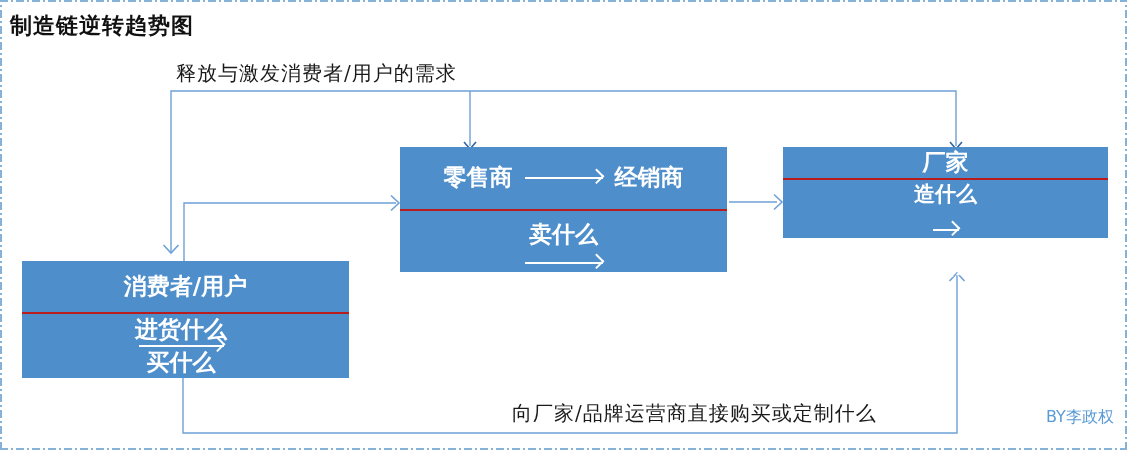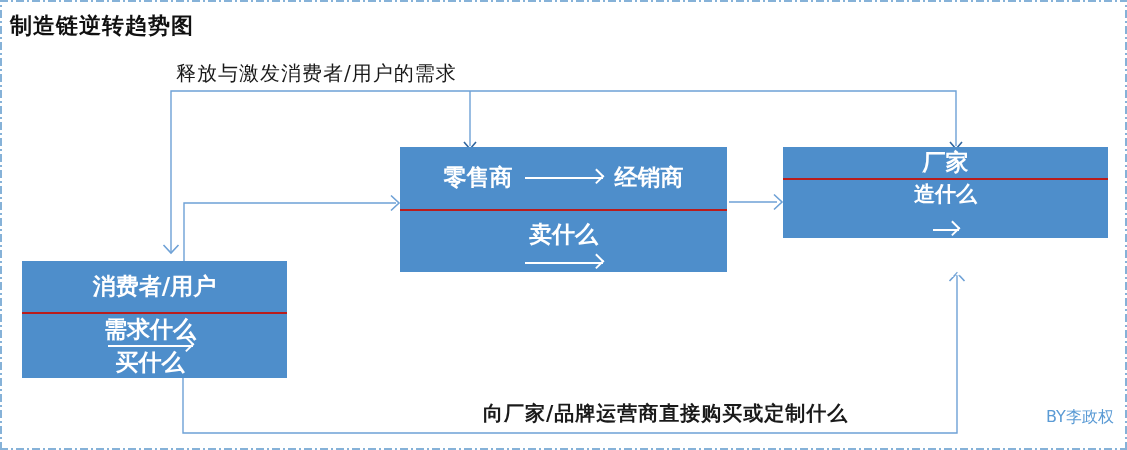--- a/index.html
+++ b/index.html
@@ -48,21 +48,21 @@
   }
   .flow-label {
     position: absolute;
     font-family: "DejaVu Serif", "Liberation Serif", serif;
     font-size: 20px;
     color: #1a1a1a;
     letter-spacing: 1px;
     white-space: nowrap;
   }
   .flow-label.top  { left: 176px; top: 60px; }
-  .flow-label.bottom { left: 483px; top: 400px; font-weight: bold; }
+  .flow-label.bottom { left: 512px; top: 400px; }
   .byline {
     position: absolute;
     left: 1046px;
     top: 407px;
     font-size: 16px;
     color: var(--byline);
     white-space: nowrap;
   }
   svg.connectors {
     position: absolute;
@@ -81,21 +81,21 @@
   }
   .box .row {
     flex: 1;
     display: flex;
     align-items: center;
     justify-content: center;
     font-size: 23px;
     white-space: nowrap;
   }
   .box .row + .row { border-top: 2px solid #b91c1c; flex-direction: column; }
-  .box-consumer { left: 22px;  top: 261px; width: 265px; height: 117px; }
+  .box-consumer { left: 22px;  top: 261px; width: 327px; height: 117px; }
   .box-retailer { left: 400px; top: 147px; width: 327px; height: 125px; }
   .box-factory  { left: 783px; top: 147px; width: 325px; height: 91px; }
   .box-consumer .row2 {
     justify-content: space-between;
     padding: 0 22px 0 13px;
   }
   .box-retailer .row1, .box-retailer .row2 { gap: 12px; }
   .box-factory .row2 { gap: 21px; font-size: 21px; }
   
   .warrow {
@@ -171,21 +171,21 @@
       <span class="warrow w26"></span>
       <span>需求什么（原材料）</span>
     </div>
   </div>
 
   <div class="box box-consumer">
     <div class="row row1">
       <span>消费者/用户</span>
     </div>
     <div class="row row2">
-      <span>需求什么</span>
+      <span>进货什么</span>
       <span class="warrow w85"></span>
       <span>买什么</span>
     </div>
   </div>
 
   <div class="flow-label bottom">向厂家/品牌运营商直接购买或定制什么</div>
 
   <div class="byline">BY李政权</div>
 
 </div>

